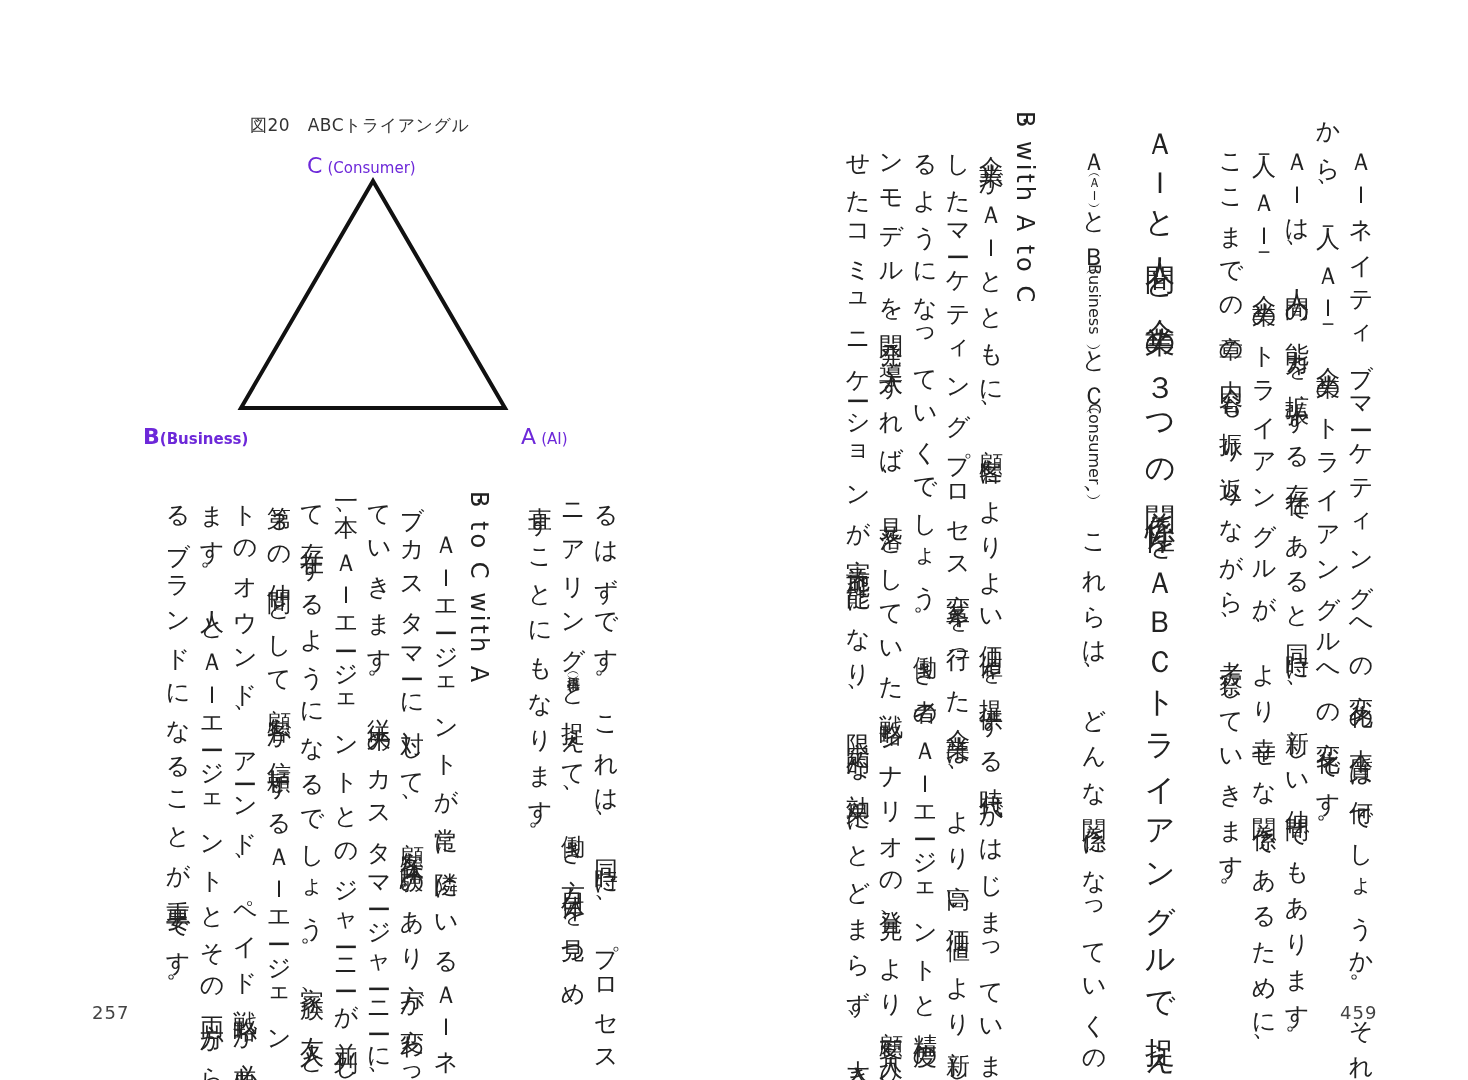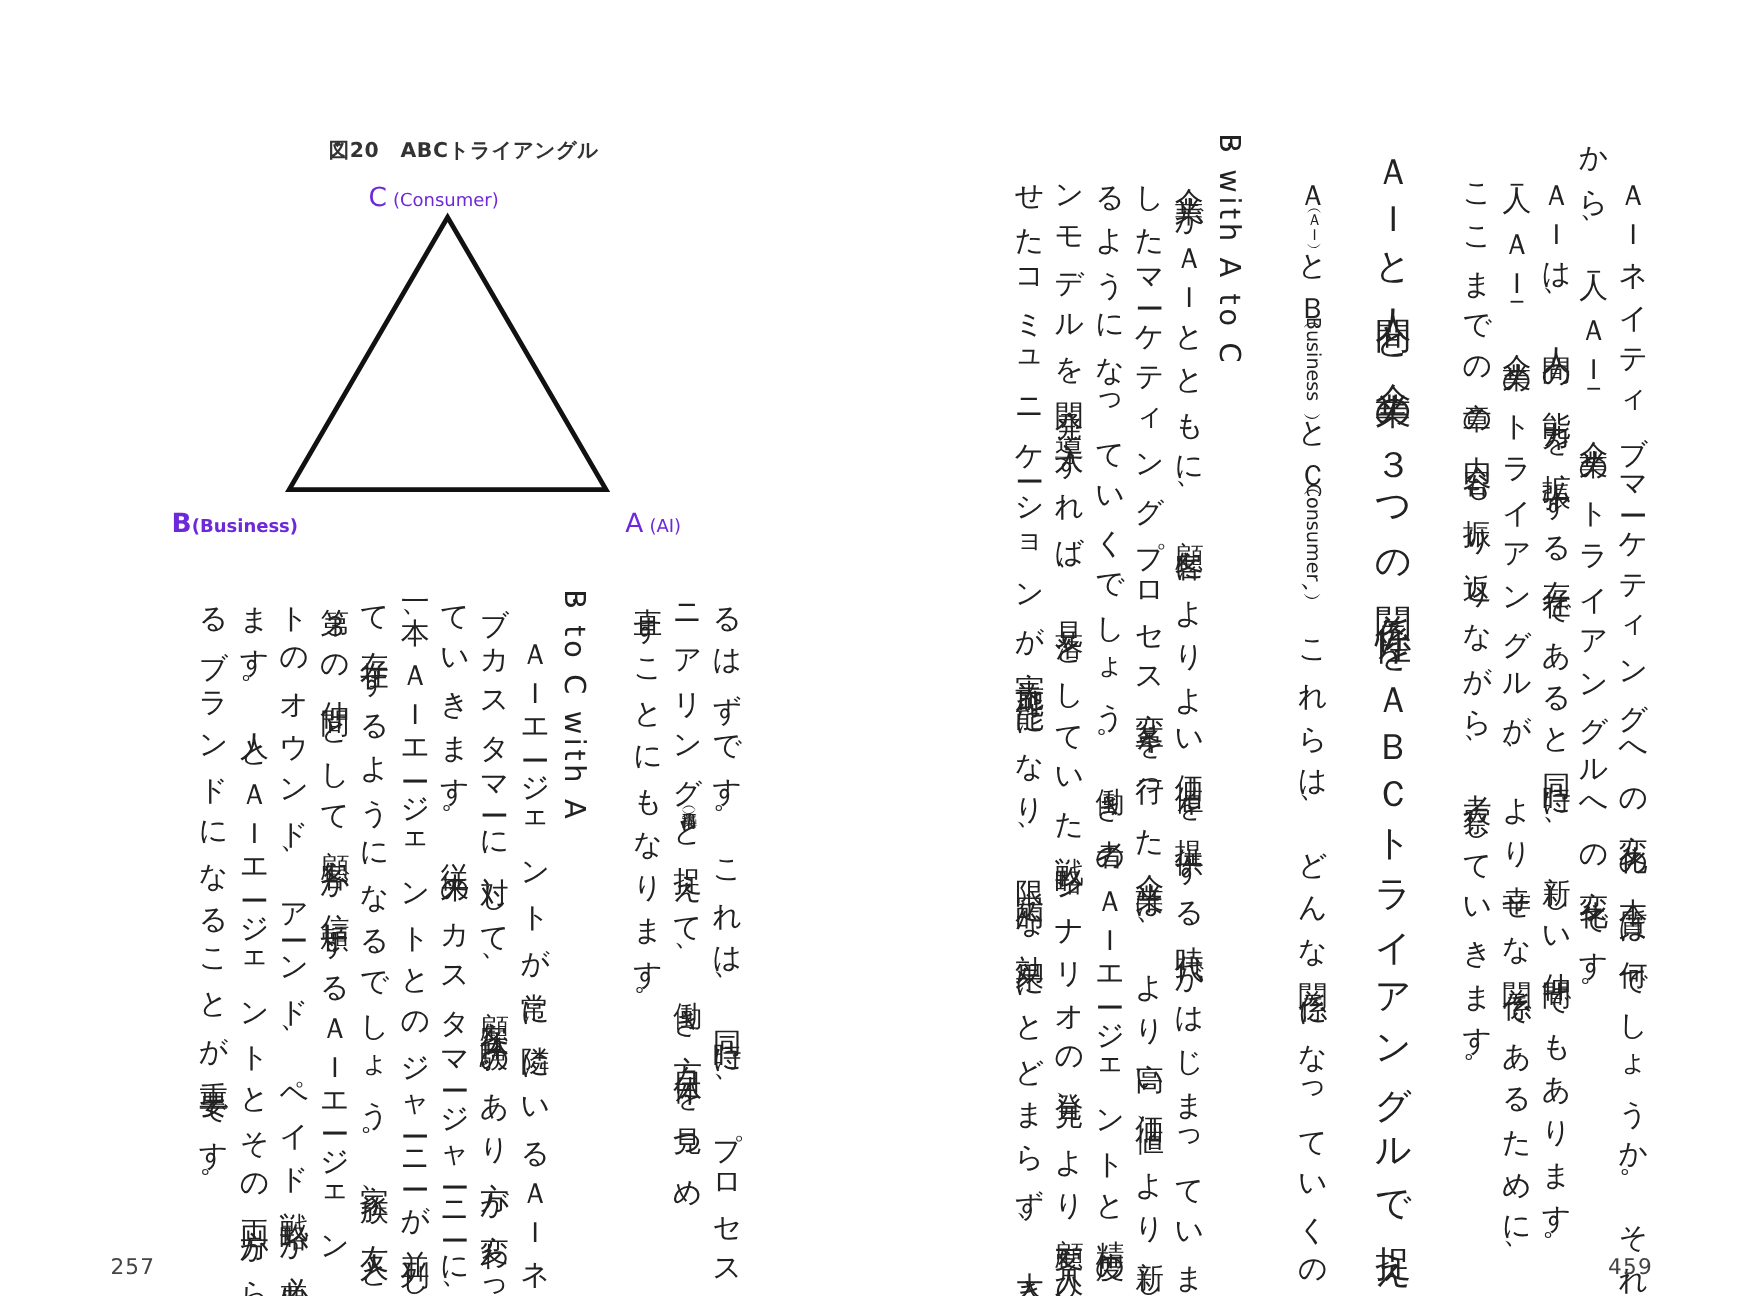--- a/index.html
+++ b/index.html
@@ -33,39 +33,38 @@
     line-height: 40px;
     letter-spacing: 9px;
   }
   .small-note { font-size: 13px; letter-spacing: 0; }
   .mixed { text-orientation: mixed; font-family: "DejaVu Sans", "Liberation Sans", sans-serif; font-size: 16px; letter-spacing: 0; }
 
   
   .figure-title {
     position: absolute; left: 250px; top: 114px;
     font-family: "DejaVu Sans", "Liberation Sans", sans-serif;
-    font-size: 17px; font-weight: bold; color: #333;
+    font-size: 17px; font-weight: normal; color: #333;
     letter-spacing: 0.5px;
-    margin-left: 24px;
   }
   .figure-svg { position: absolute; left: 140px; top: 150px; }
   .vertex-label {
     position: absolute;
     font-family: "DejaVu Sans", "Liberation Sans", sans-serif;
     color: #6d28d9;
     white-space: nowrap;
   }
   .vertex-label .big { font-size: 22px; }
   .vertex-label .sub { font-size: 15px; }
 
   
   .folio {
     position: absolute; top: 1002px;
     font-family: "DejaVu Sans", "Liberation Sans", sans-serif;
-    font-size: 18px; color: #444; letter-spacing: 1px; margin-top: 44px;
+    font-size: 18px; color: #444; letter-spacing: 1px;
   }
   .running-head {
     position: absolute; top: 1006px; left: 153px;
     font-family: "DejaVu Sans", "Liberation Sans", sans-serif;
     font-size: 11px; font-weight: bold; color: #555; white-space: nowrap;
   }
   .running-head span { margin-right: 14px; }
 </style>
 </head>
 <body>

